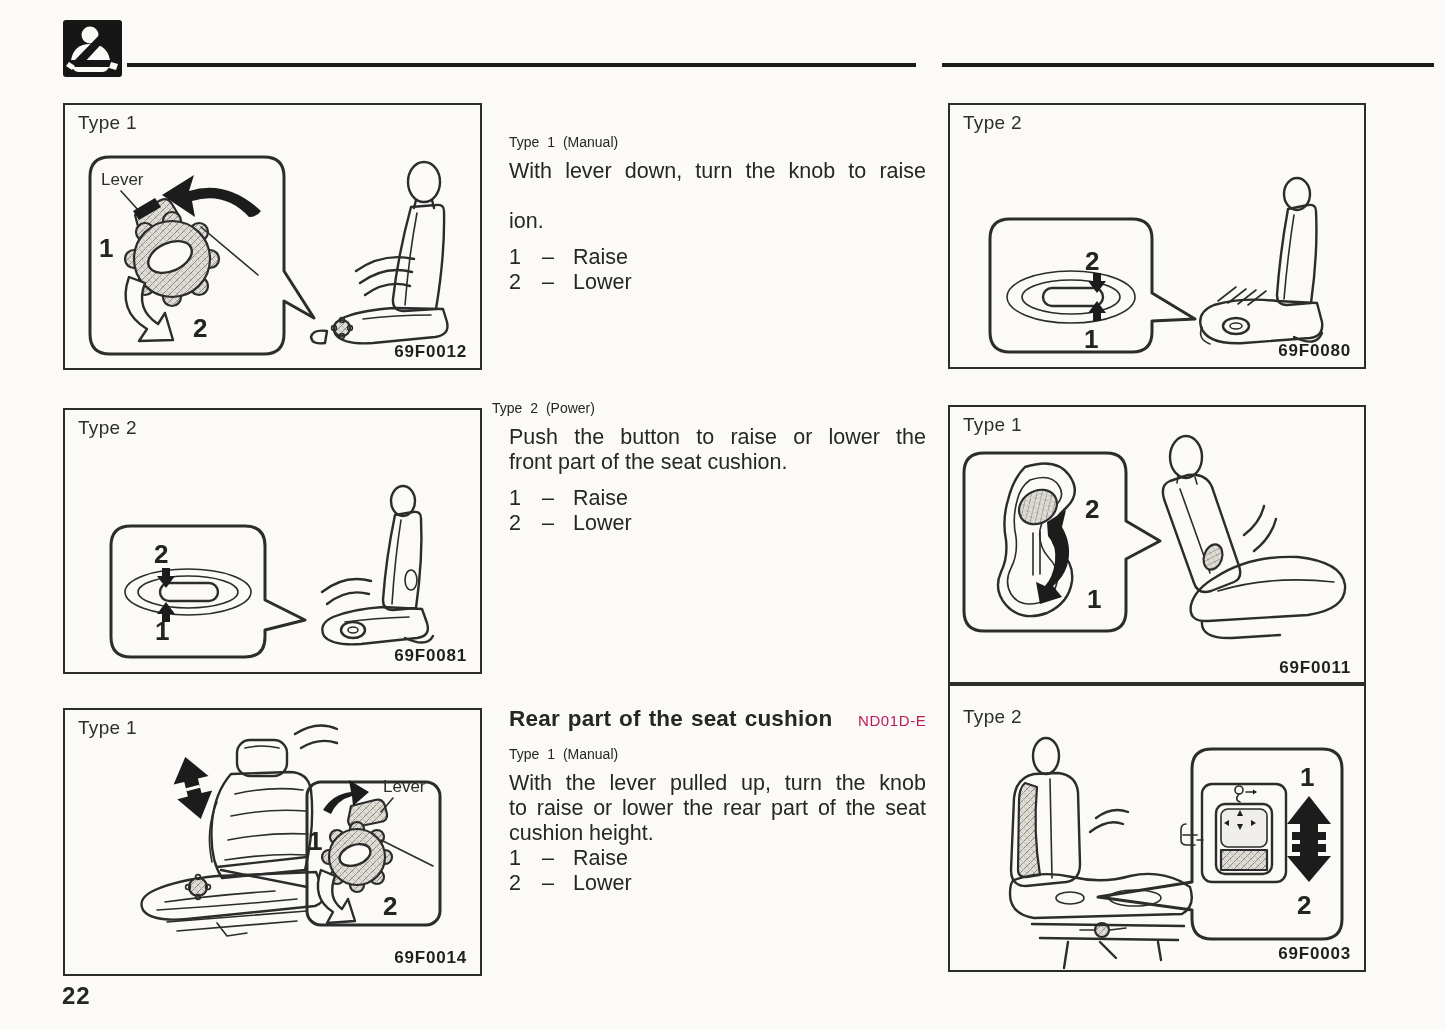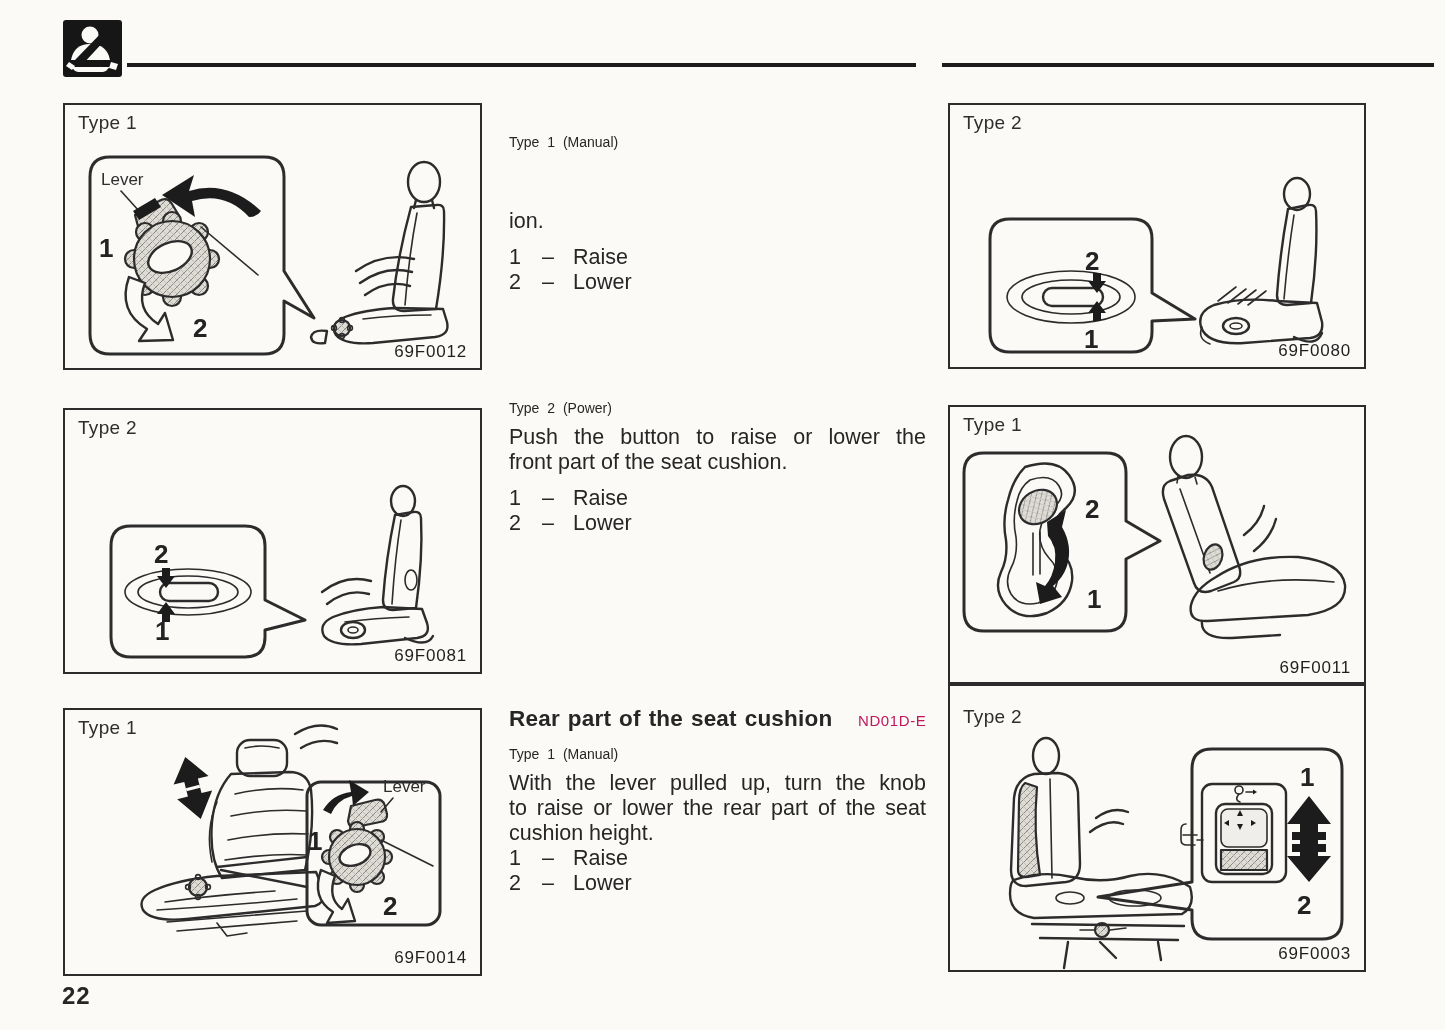--- a/index.html
+++ b/index.html
@@ -3,21 +3,21 @@
 <meta charset="utf-8">
 <style>
   html,body{margin:0;padding:0;background:#e8e8e8;}
   .page{position:relative;width:1445px;height:1030px;background:#fbfaf6;font-family:"Liberation Sans",sans-serif;color:#262626;overflow:hidden;}
   .belt-icon{position:absolute;left:63px;top:20px;width:59px;height:57px;}
   .rule{position:absolute;height:4px;background:#1c1c1c;}
   .rule-left{left:127px;top:63px;width:789px;}
   .rule-right{left:942px;top:63px;width:492px;}
   .figbox{position:absolute;border:2px solid #2c2c2c;margin:0;}
   .figtype{position:absolute;left:13px;top:7px;font-size:19px;color:#2e2e2e;letter-spacing:.3px;}
-  .figcode{position:absolute;right:13px;bottom:6px;font-size:17px;font-weight:400;letter-spacing:.8px;color:#1f1f1f;}
+  .figcode{position:absolute;right:13px;bottom:6px;font-size:17px;font-weight:700;letter-spacing:.8px;color:#1f1f1f;}
   .art{position:absolute;left:0;top:0;width:100%;height:100%;}
   .h2{position:absolute;font-size:22.5px;font-weight:700;word-spacing:3.5px;letter-spacing:.2px;white-space:nowrap;}
   .sub{position:absolute;font-size:14px;word-spacing:4px;white-space:nowrap;}
   .bline{position:absolute;font-size:21.5px;width:417px;white-space:nowrap;}
   .jl{white-space:normal;text-align:justify;text-align-last:justify;}
   .li{position:absolute;font-size:21.5px;display:flex;}
   .li .num{width:33px;}
   .li .dash{width:31px;}
   .ndcode{position:absolute;left:858px;top:712px;font-size:15px;color:#be185d;letter-spacing:.6px;}
   .pageno{position:absolute;left:62px;top:982px;font-size:24px;font-weight:700;letter-spacing:1px;}
@@ -252,34 +252,35 @@
       <path class="k" d="M359 112 L337 140 L350 140 L350 148 L342 148 L342 156 L350 156 L350 160 L342 160 L342 168 L350 168 L350 172 L337 172 L359 198 L381 172 L368 172 L368 168 L376 168 L376 160 L368 160 L368 156 L376 156 L376 148 L368 148 L368 140 L381 140 Z"></path>
       <text class="t26" x="350" y="102">1</text>
       <text class="t26" x="347" y="230">2</text>
     </svg>
     <span class="figtype" style="top:22px;">Type 2</span>
     <span class="figcode">69F0003</span>
   </figure>
 
 
   <div class="sub" style="left:509px;top:134px;">Type 1 (Manual)</div>
+  <div class="bline jl" style="left:509px;top:159px;">With lever down, turn the knob to raise</div>
   <div class="bline" style="left:509px;top:209px;">ion.</div>
 
   <div class="li" style="left:509px;top:245px;">
     <span class="num">1</span>
       <span class="dash">–</span>
       <span class="lbl">Raise</span>
   </div>
   <div class="li" style="left:509px;top:270px;">
     <span class="num">2</span>
       <span class="dash">–</span>
       <span class="lbl">Lower</span>
   </div>
 
-  <div class="sub" style="left:509px;top:400px;">Type 2 (Power)</div>
+  <div class="sub" style="left:492px;top:400px;">Type 2 (Power)</div>
   <div class="bline jl" style="left:509px;top:425px;">Push the button to raise or lower the</div>
   <div class="bline" style="left:509px;top:450px;">front part of the seat cushion.</div>
 
   <div class="li" style="left:509px;top:486px;">
     <span class="num">1</span>
       <span class="dash">–</span>
       <span class="lbl">Raise</span>
   </div>
   <div class="li" style="left:509px;top:511px;">
     <span class="num">2</span>

